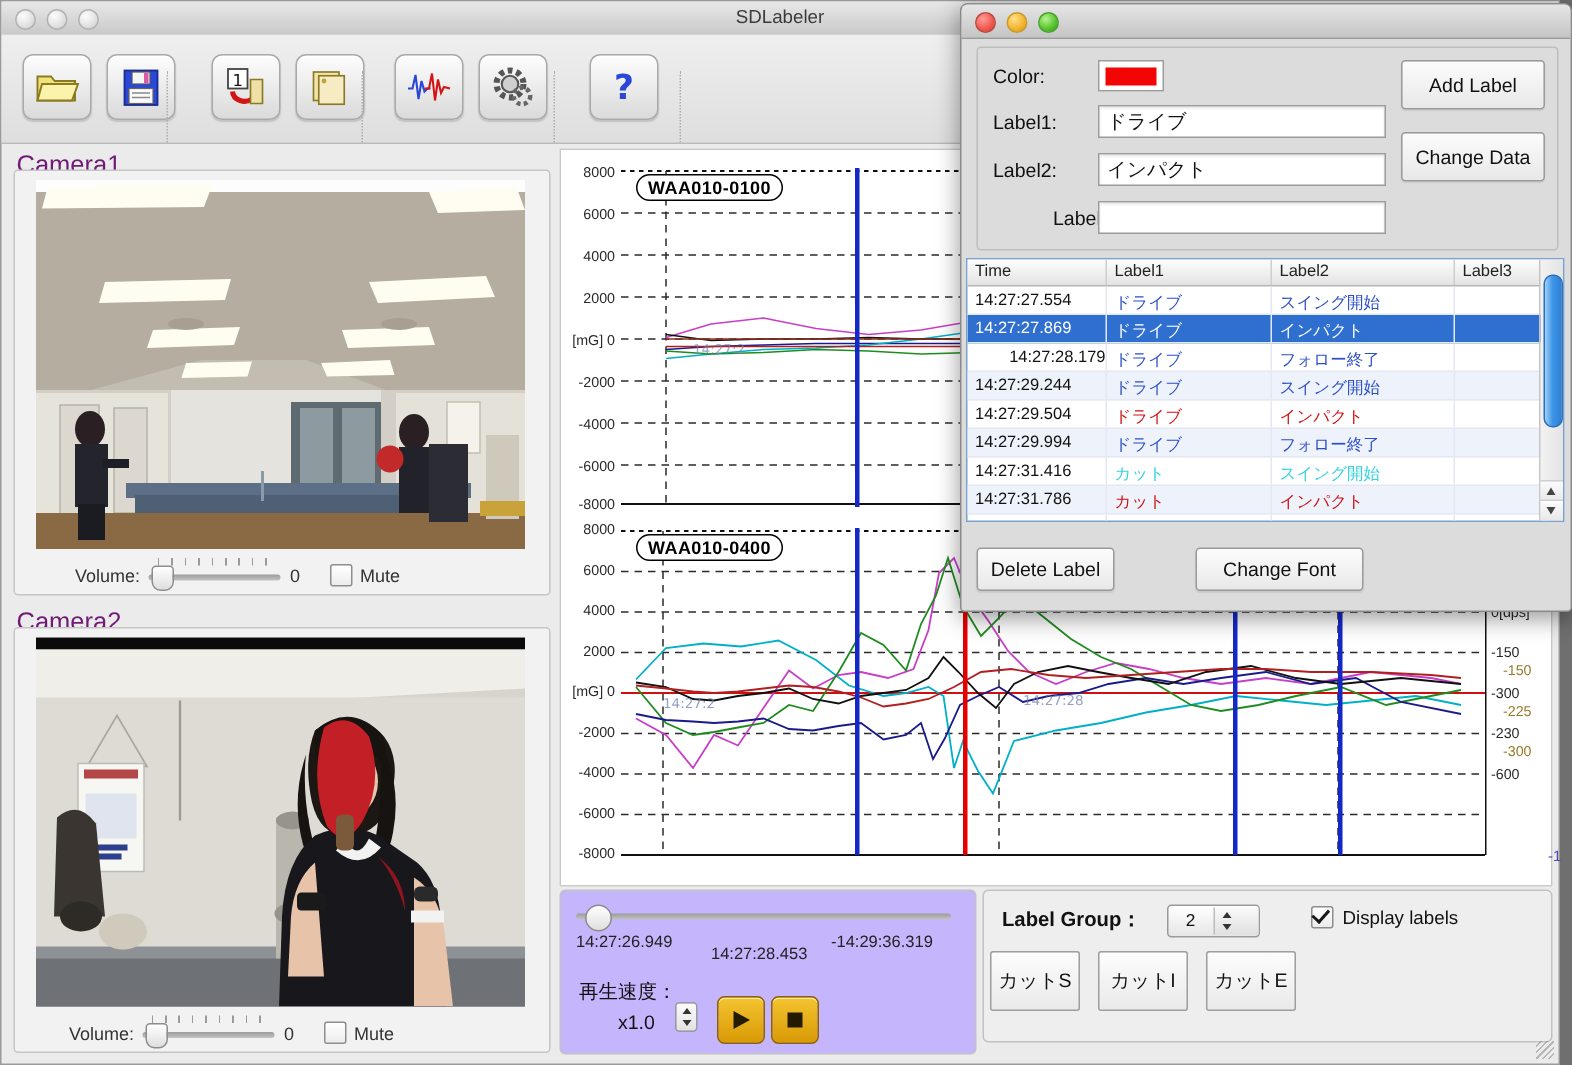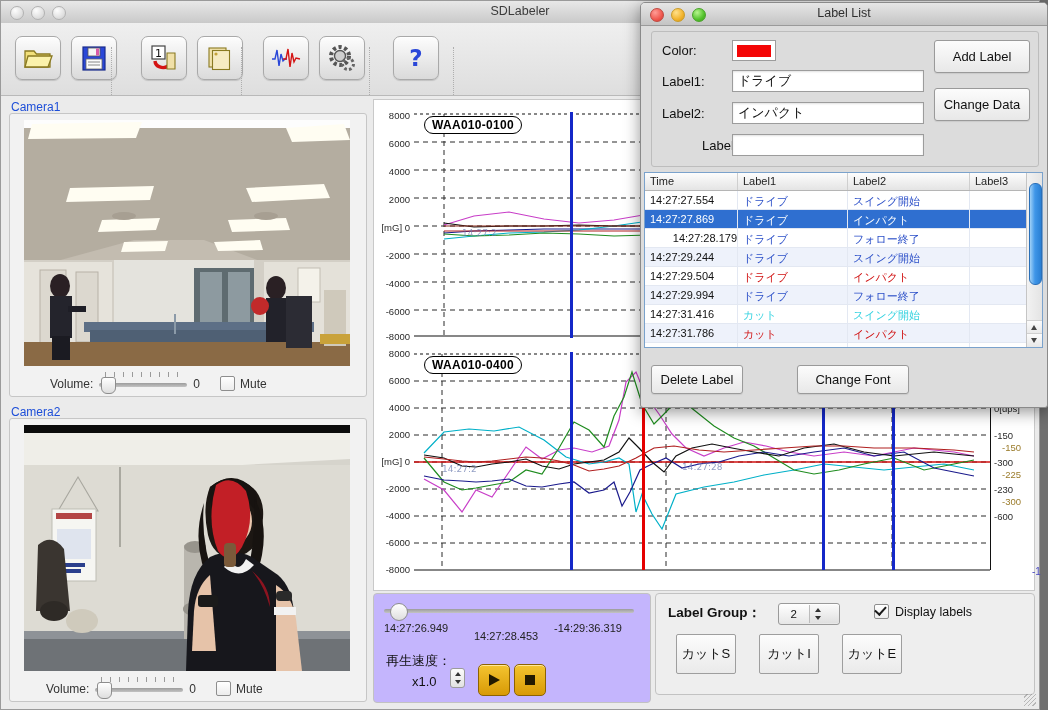--- a/index.html
+++ b/index.html
@@ -44,21 +44,21 @@
     background:linear-gradient(#fdfdfd,#dadada);
     border:1px solid #a9a9a9;
     box-shadow:inset 0 1px 0 #fff, 0 1px 1px rgba(0,0,0,.14);
     display:flex;align-items:center;justify-content:center;
     cursor:pointer;position:relative;
   }
   .tb-sep{position:absolute;top:24px;width:1px;height:48px;
     border-left:1px dotted #aeaeae;}
 
   
-  .cam-label{position:absolute;font-size:12px;color:#1d4ed8;text-align:center;}
+  .cam-label{position:absolute;font-size:17px;color:#701a75;text-align:center;}
   .cam-box{position:absolute;background:#f2f2f2;border:1px solid #c6c6c6;border-radius:3px;}
   .cam-video{position:absolute;background:#2c2c2c;overflow:hidden;}
   .vol-row{position:absolute;display:flex;align-items:center;gap:6px;font-size:12px;color:#333;}
   .slider{position:relative;width:88px;height:14px;}
   .slider .track{position:absolute;left:0;top:6px;width:88px;height:4px;
     background:linear-gradient(#9c9c9c,#c3c3c3);border-radius:2px;}
   .slider .ticks{position:absolute;left:6px;top:-5px;width:78px;height:5px;
     background:repeating-linear-gradient(to right,#9a9a9a 0 1px,transparent 1px 9px);}
   .slider .knob{position:absolute;left:2px;top:0px;width:13px;height:15px;
     background:linear-gradient(#ffffff,#dedede);border:1px solid #8d8d8d;
@@ -509,40 +509,39 @@
     <div id="labelgroup">
       <div class="lg-title">Label Group：</div>
       <div class="combo" style="left:122px;top:9px;">
         <span>2</span>
         <span class="arrows"></span>
       </div>
       <div style="position:absolute;left:218px;top:10px;display:flex;align-items:center;gap:6px;">
         <span class="chk on"></span>
         <span style="font-size:12.5px;color:#111;">Display labels</span>
       </div>
-      <div style="position:absolute;left:20px;top:40px;display:flex;gap:23px;">
+      <div style="position:absolute;left:4px;top:40px;display:flex;gap:12px;">
         <div class="cutbtn">カットS</div>
         <div class="cutbtn">カットI</div>
         <div class="cutbtn">カットE</div>
       </div>
     </div>
 
     <div class="resize-grip"></div>
   </div>
 
   <div class="behind-txt" style="left:1032px;top:566px;">-1</div>
 
   <div id="label-dialog">
     <div id="dlg-titlebar">
       <div class="mac-dots">
         <div class="mac-dot live-r"></div>
         <div class="mac-dot live-y"></div>
         <div class="mac-dot live-g"></div>
       </div>
-      <div class="title">Label List</div>
     </div>
 
     <div class="dlg-form">
       <div class="frm-lbl" style="left:10px;top:11px;">Color:</div>
       <div class="swatch" style="left:80px;top:8px;">
           <i style="background: rgb(244, 5, 5);"></i>
         </div>
 
       <div class="frm-lbl" style="left:10px;top:42px;">Label1:</div>
       <div class="tfield" style="left:80px;top:38px;width:192px;">ドライブ</div>

